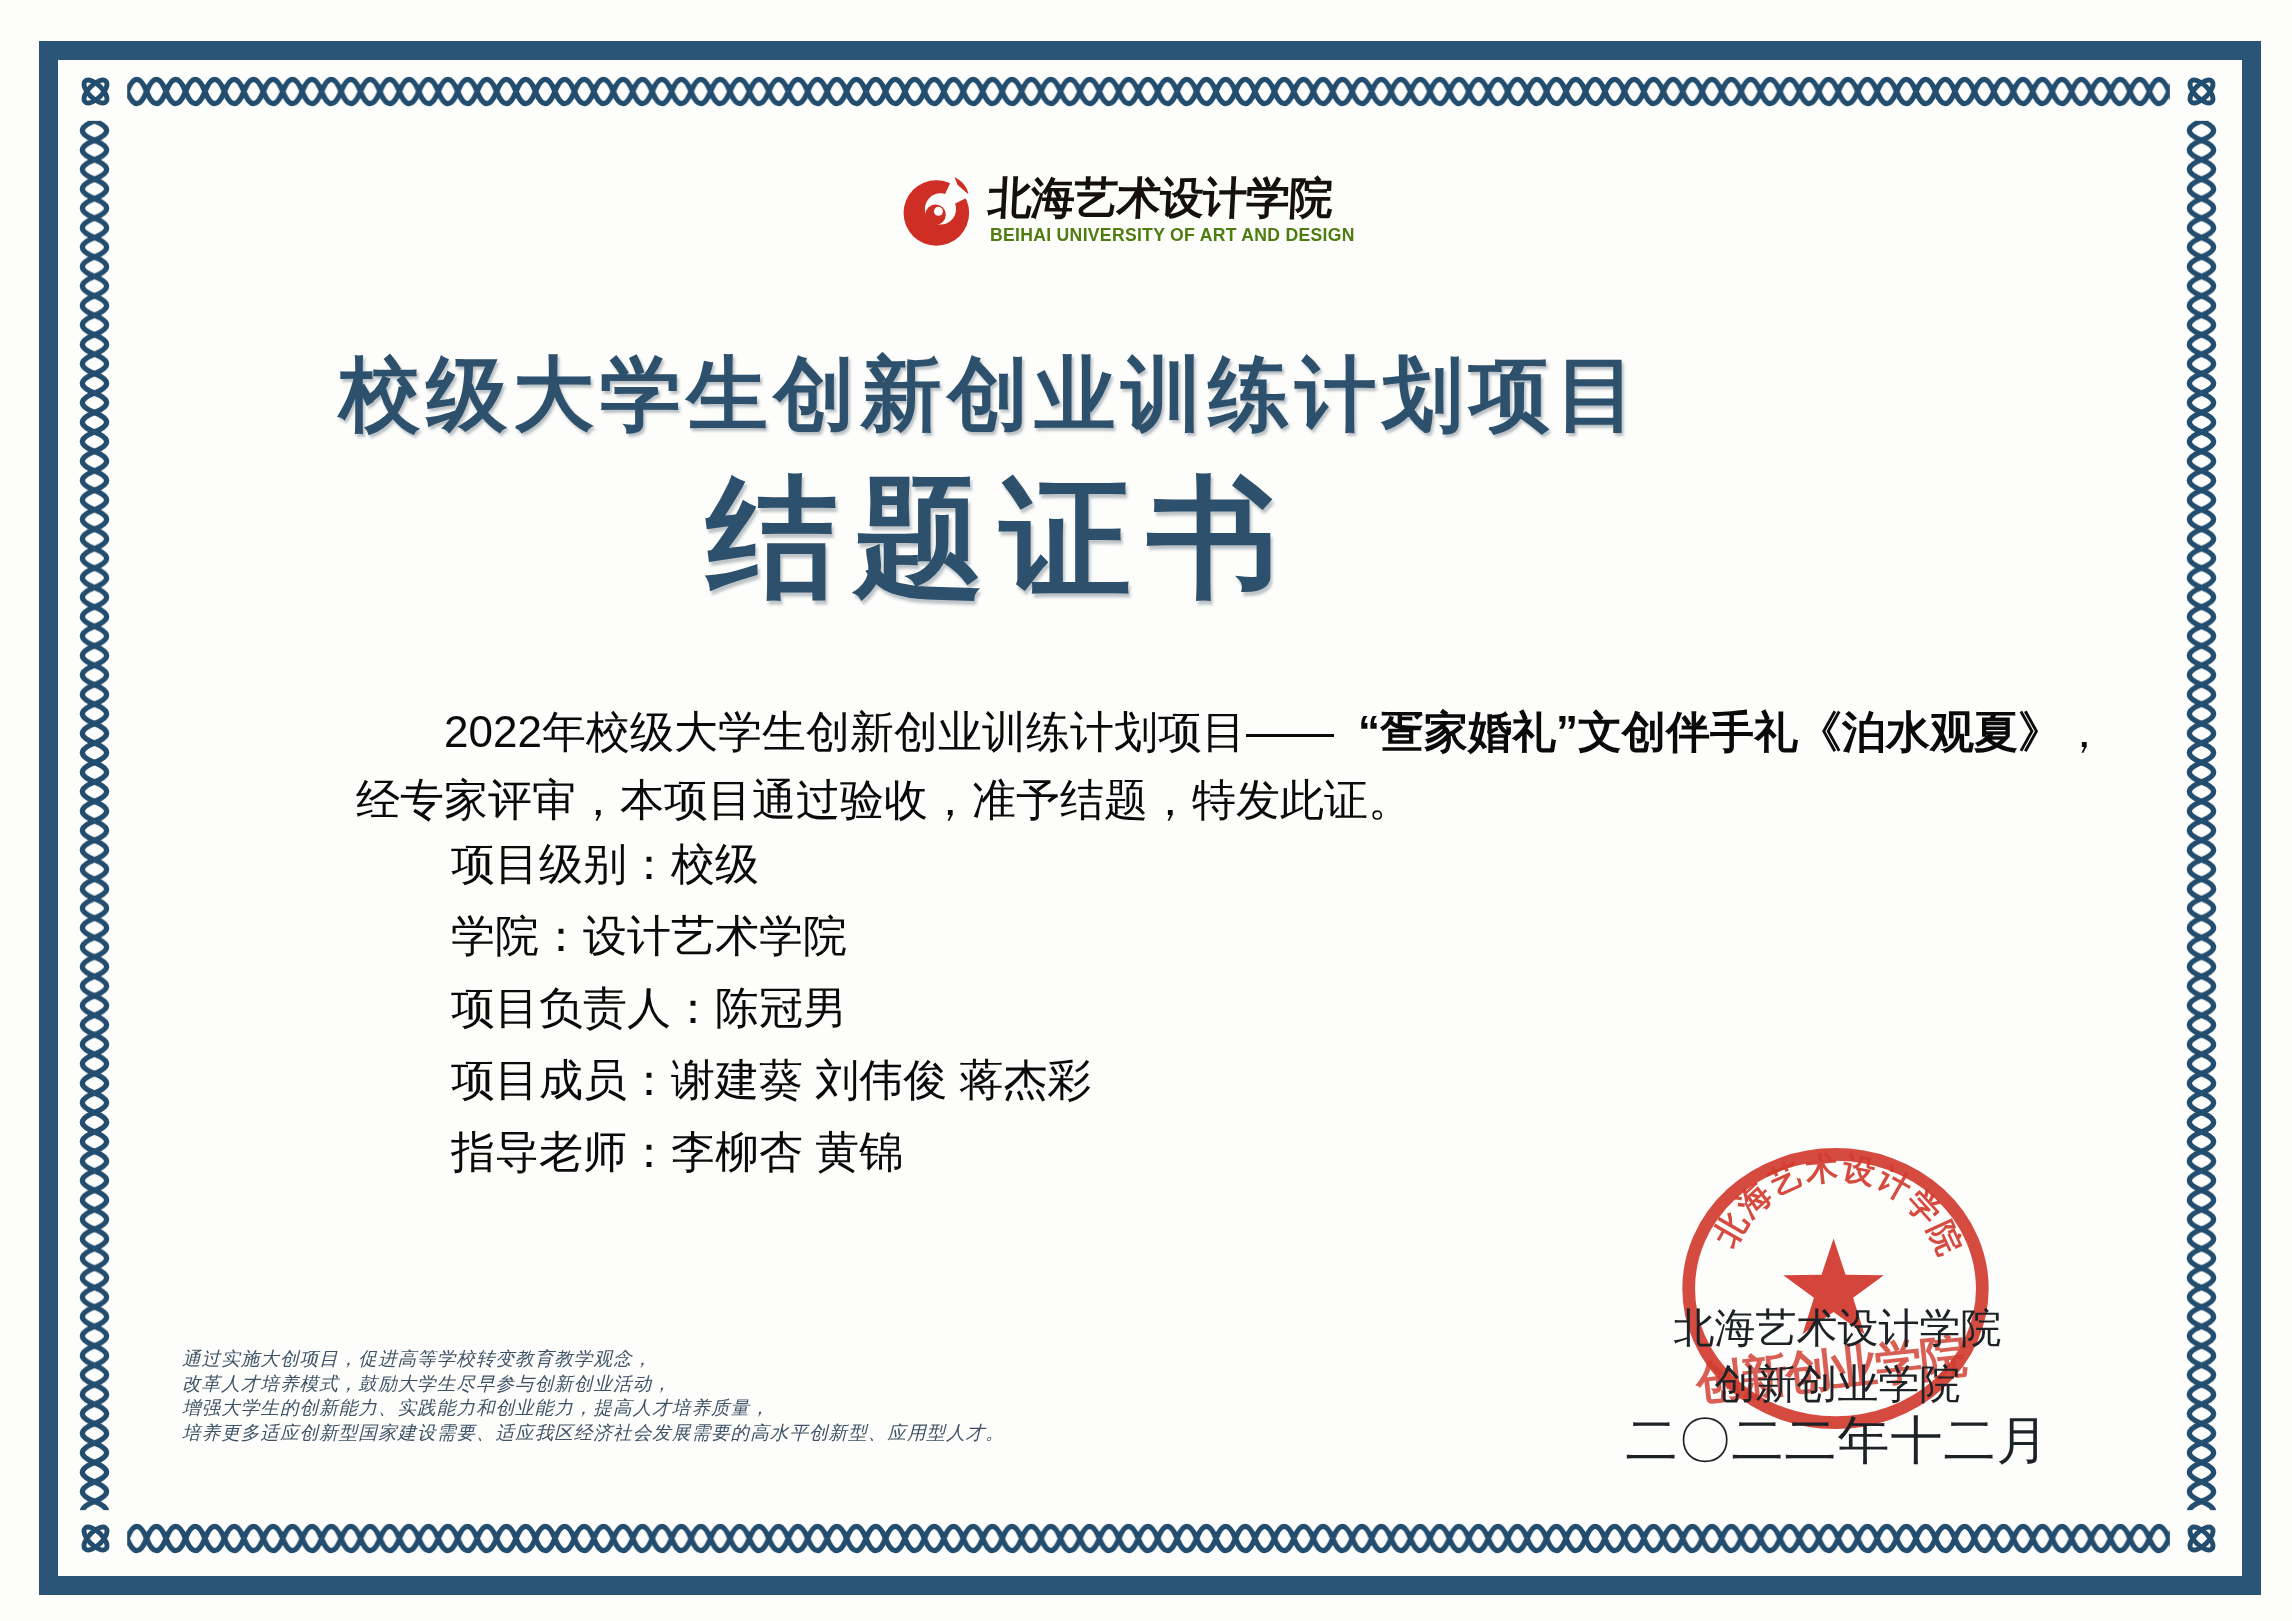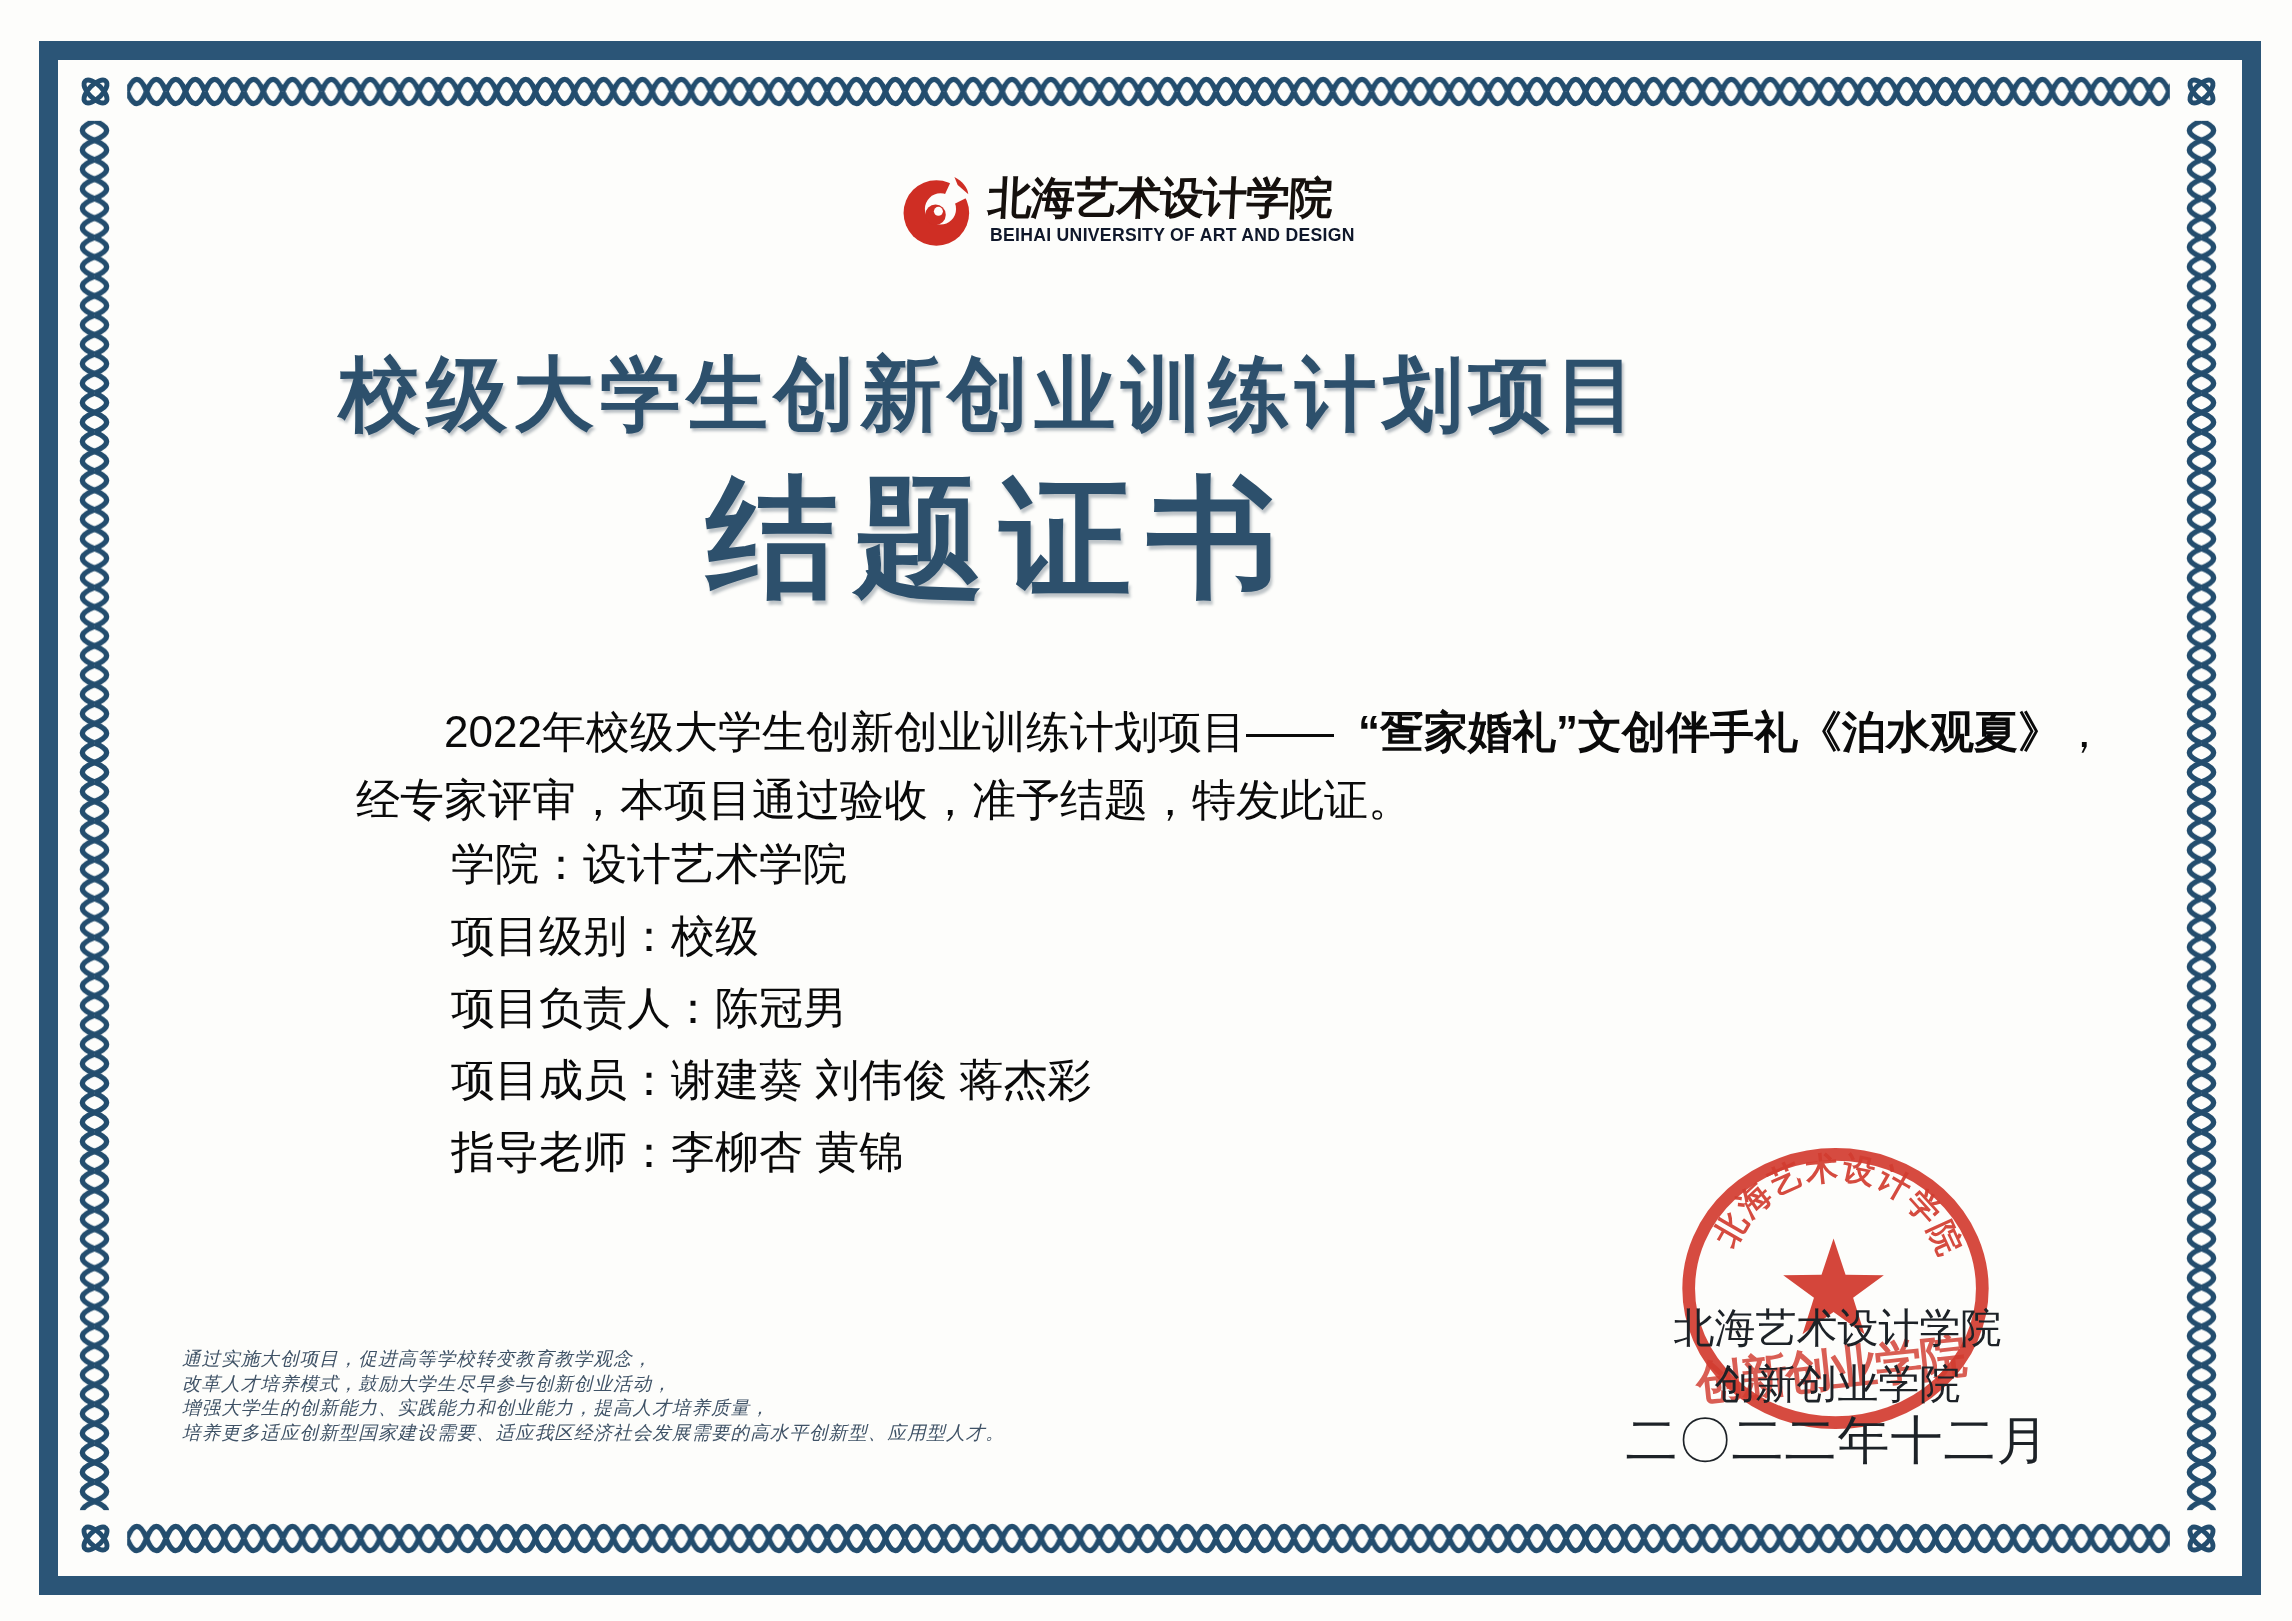--- a/index.html
+++ b/index.html
@@ -29,21 +29,21 @@
   
   .logo-emblem{position:absolute;left:897px;top:172px;width:82px;height:82px;}
   .logo-name-cn{
     position:absolute;left:988px;top:174px;width:353px;
     font-family:"Liberation Serif","DejaVu Serif",serif;
     font-weight:bold;font-size:44px;line-height:49px;letter-spacing:-1px;
     color:#15100d;transform:skewX(-3deg);white-space:nowrap;
   }
   .logo-name-en{
     position:absolute;left:990px;top:225px;width:353px;
-    font-weight:bold;font-size:17.6px;letter-spacing:0.3px;color:#0f172a;
+    font-weight:bold;font-size:17.6px;letter-spacing:0.3px;color:#4d7c0f;
     white-space:nowrap;
   }
   
   .title-line1{
     position:absolute;left:0;top:341px;width:1982px;text-align:center;
     font-family:"Liberation Serif","DejaVu Serif",serif;font-weight:bold;
     font-size:81px;letter-spacing:5.9px;color:#2d506c;white-space:nowrap;
     text-shadow:2px 2.9px 2.9px rgba(25,45,65,.30);
   }
   .title-line2{
@@ -134,22 +134,22 @@
 
   <div class="title-line1">校级大学生创新创业训练计划项目</div>
   <div class="title-line2">结题证书</div>
 
   <div class="para">
     <div class="l1"><span>2022年校级大学生创新创业训练计划项目——</span><span class="bold">“疍家婚礼”文创伴手礼《泊水观夏》</span><span>，</span></div>
     <div class="l2">经专家评审，本项目通过验收，准予结题，特发此证。</div>
   </div>
 
   <div class="fields">
+    <div class="row"><span>项目级别：</span><span>校级</span></div>
     <div class="row"><span>学院：</span><span>设计艺术学院</span></div>
-    <div class="row"><span>项目级别：</span><span>校级</span></div>
     <div class="row"><span>项目负责人：</span><span>陈冠男</span></div>
     <div class="row"><span>项目成员：</span><span>谢建葵 刘伟俊 蒋杰彩</span></div>
     <div class="row"><span>指导老师：</span><span>李柳杏 黄锦</span></div>
   </div>
 
   <div class="footnote">
     <div>通过实施大创项目，促进高等学校转变教育教学观念，</div>
     <div>改革人才培养模式，鼓励大学生尽早参与创新创业活动，</div>
     <div>增强大学生的创新能力、实践能力和创业能力，提高人才培养质量，</div>
     <div>培养更多适应创新型国家建设需要、适应我区经济社会发展需要的高水平创新型、应用型人才。</div>

